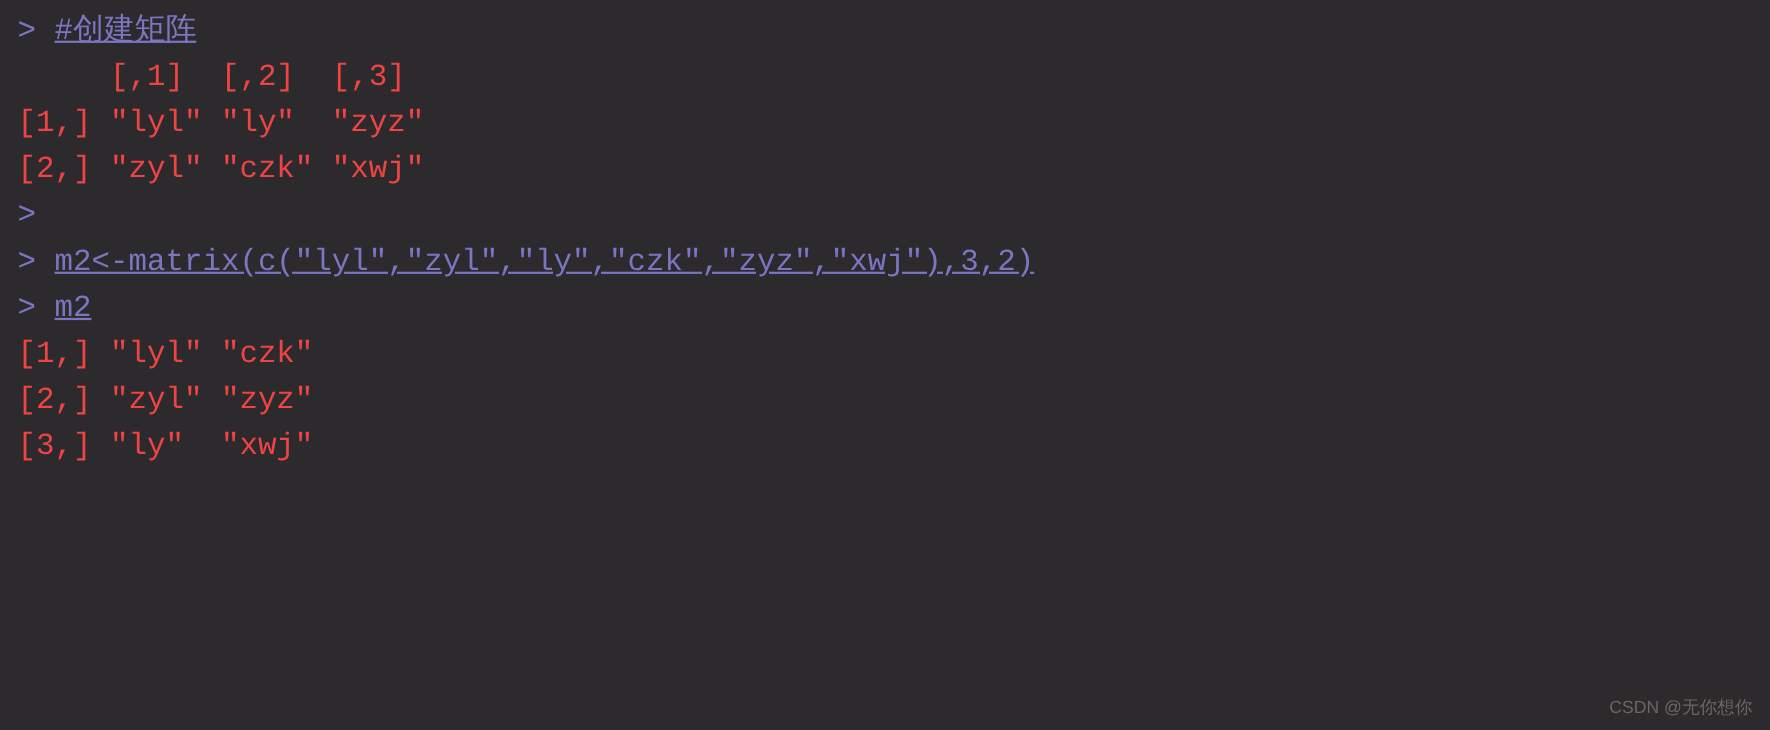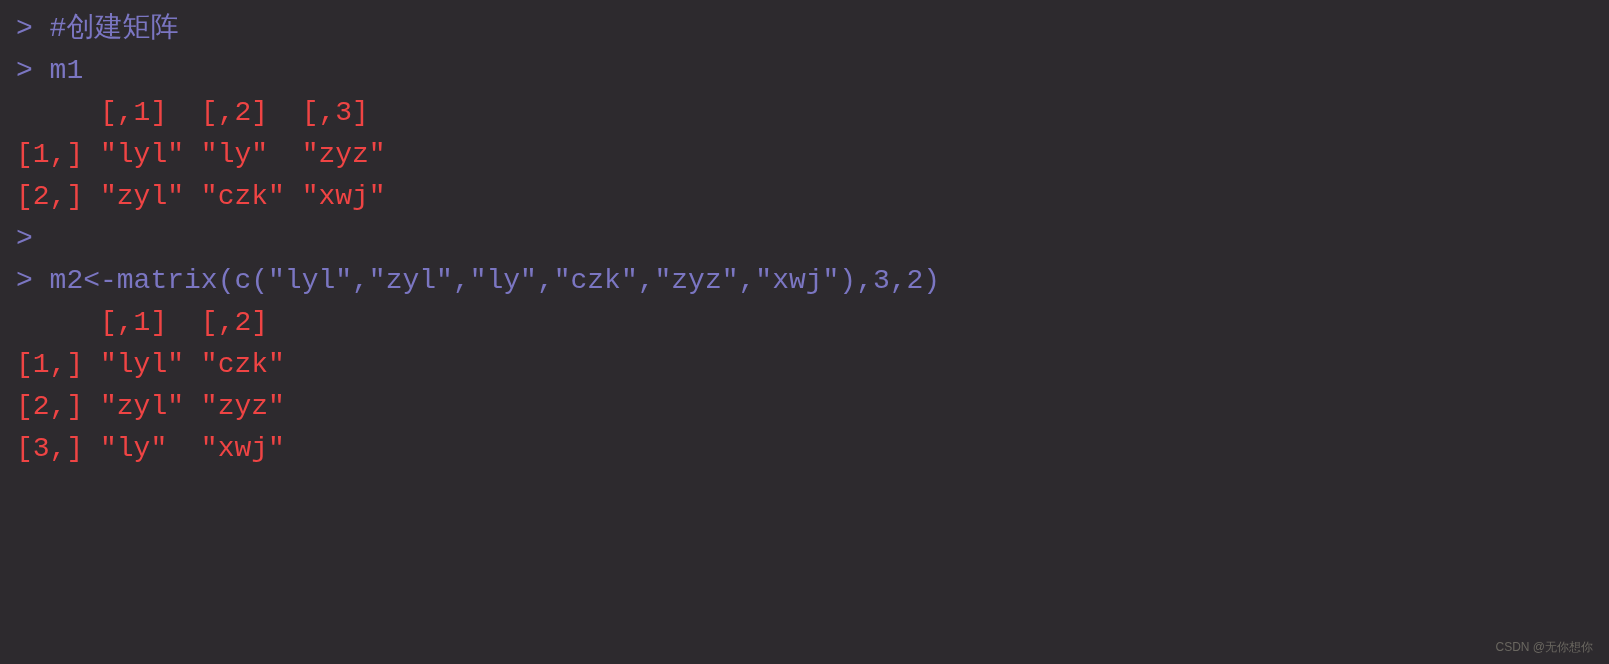--- a/index.html
+++ b/index.html
@@ -20,43 +20,43 @@
       overflow: hidden;
     }
     .line {
       white-space: pre;
     }
     .prompt {
       color: #7b76c2;
     }
     .input {
       color: #7b76c2;
+      text-decoration: underline;
     }
     .output {
       color: #ef4444;
     }
     .watermark {
       position: absolute;
       bottom: 8px;
       right: 16px;
-      font-size: 12px;
+      font-size: 16px;
       color: #6a6760;
       font-family: sans-serif;
     }
   </style>
 </head>
 <body>
 
 <div>
   <div class="line"><span class="prompt">&gt; </span><span class="input">#创建矩阵</span></div>
-  <div class="line"><span class="prompt">&gt; </span><span class="input">m1</span></div>
   <div class="line"><span class="output">     [,1]  [,2]  [,3] </span></div>
   <div class="line"><span class="output">[1,] "lyl" "ly"  "zyz"</span></div>
   <div class="line"><span class="output">[2,] "zyl" "czk" "xwj"</span></div>
   <div class="line"><span class="prompt">&gt; </span><span class="input"></span></div>
   <div class="line"><span class="prompt">&gt; </span><span class="input">m2&lt;-matrix(c("lyl","zyl","ly","czk","zyz","xwj"),3,2)</span></div>
-  <div class="line"><span class="output">     [,1]  [,2] </span></div>
+  <div class="line"><span class="prompt">&gt; </span><span class="input">m2</span></div>
   <div class="line"><span class="output">[1,] "lyl" "czk"</span></div>
   <div class="line"><span class="output">[2,] "zyl" "zyz"</span></div>
   <div class="line"><span class="output">[3,] "ly"  "xwj"</span></div>
 </div>
 
 <div class="watermark">CSDN @无你想你</div>
 
 </body></html>

